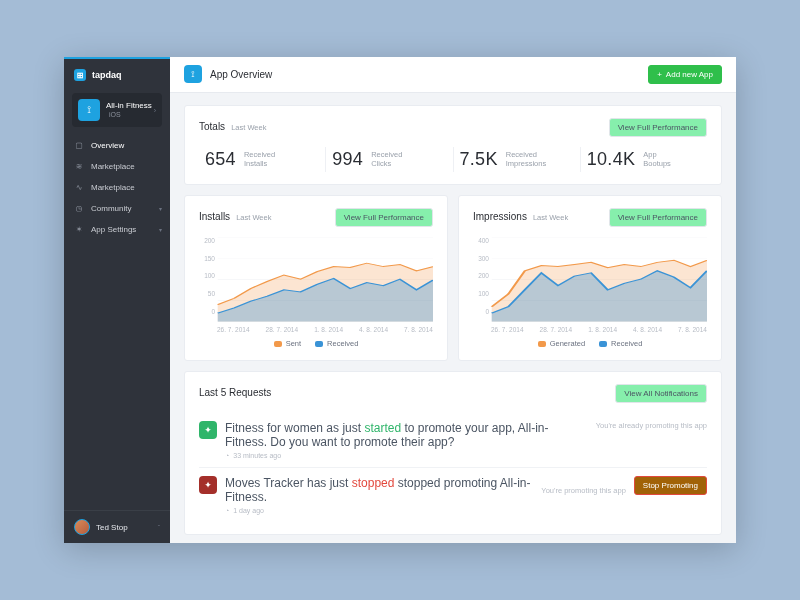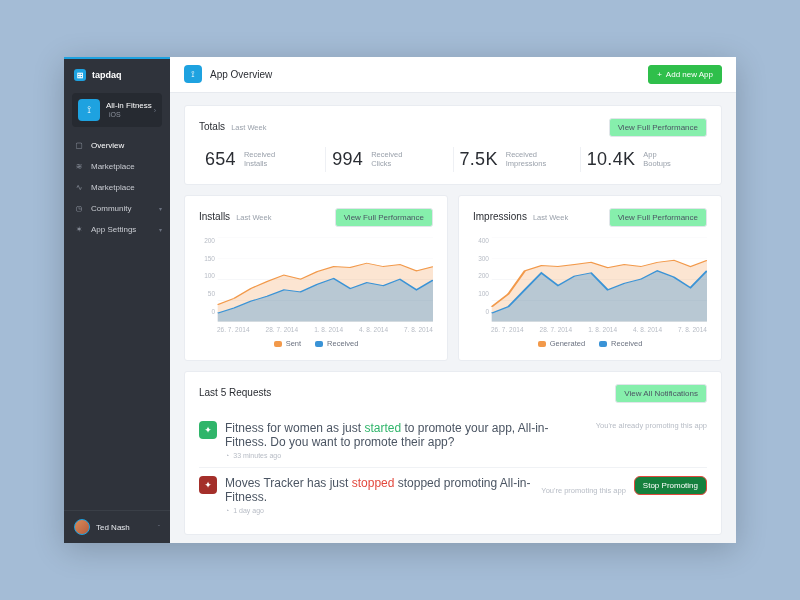--- a/index.html
+++ b/index.html
@@ -88,21 +88,21 @@
     display:flex;align-items:center;justify-content:center;font-size:9px;margin-right:8px;
   }
   .topbar .page-title { font-size: 10px; color: #2a2d33; font-weight: 500; }
   .topbar .right { margin-left: auto; display: flex; gap: 8px; }
   .btn {
     border: 1px solid #e1e5ea; background: #86efac; color: #4b5563;
     padding: 4px 8px; border-radius: 3px; font-size: 8px; cursor: pointer;
     display: inline-flex; align-items: center; gap: 4px;
   }
   .btn-green { background: #2fbf4b; border-color: #2fbf4b; color: #fff; }
-  .btn-red   { background: #15803d; border-color: #e2483d; color: #fff; border-radius: 6px; }
+  .btn-red   { background: #a16207; border-color: #e2483d; color: #fff; }
 
   .content { padding: 12px 14px 0 14px; overflow: hidden; }
 
   .card {
     background: #fff; border: 1px solid #e9ecf1; border-radius: 3px;
     padding: 12px 14px; margin-bottom: 10px;
   }
   .card-header { display: flex; align-items: baseline; margin-bottom: 10px; }
   .card-title { font-size: 10px; color: #2a2d33; font-weight: 500; }
   .card-sub   { font-size: 7.5px; color: #9aa1ab; margin-left: 6px; }
@@ -183,21 +183,21 @@
           <span class="ico">✶</span>
           <span>App Settings</span>
           <span class="expander">▾</span>
         </div>
       </nav>
 
     <div class="spacer"></div>
 
     <div class="user-row">
       <span class="avatar"></span>
-      <span class="user-name">Ted Nash</span>
+      <span class="user-name">Ted Stop</span>
       <span class="chev">ˆ</span>
     </div>
   </aside>
 
   <main class="main">
     <div class="topbar">
       <span class="page-icon">⟟</span>
       <span class="page-title">App Overview</span>
       <div class="right">
         <button class="btn btn-green">

